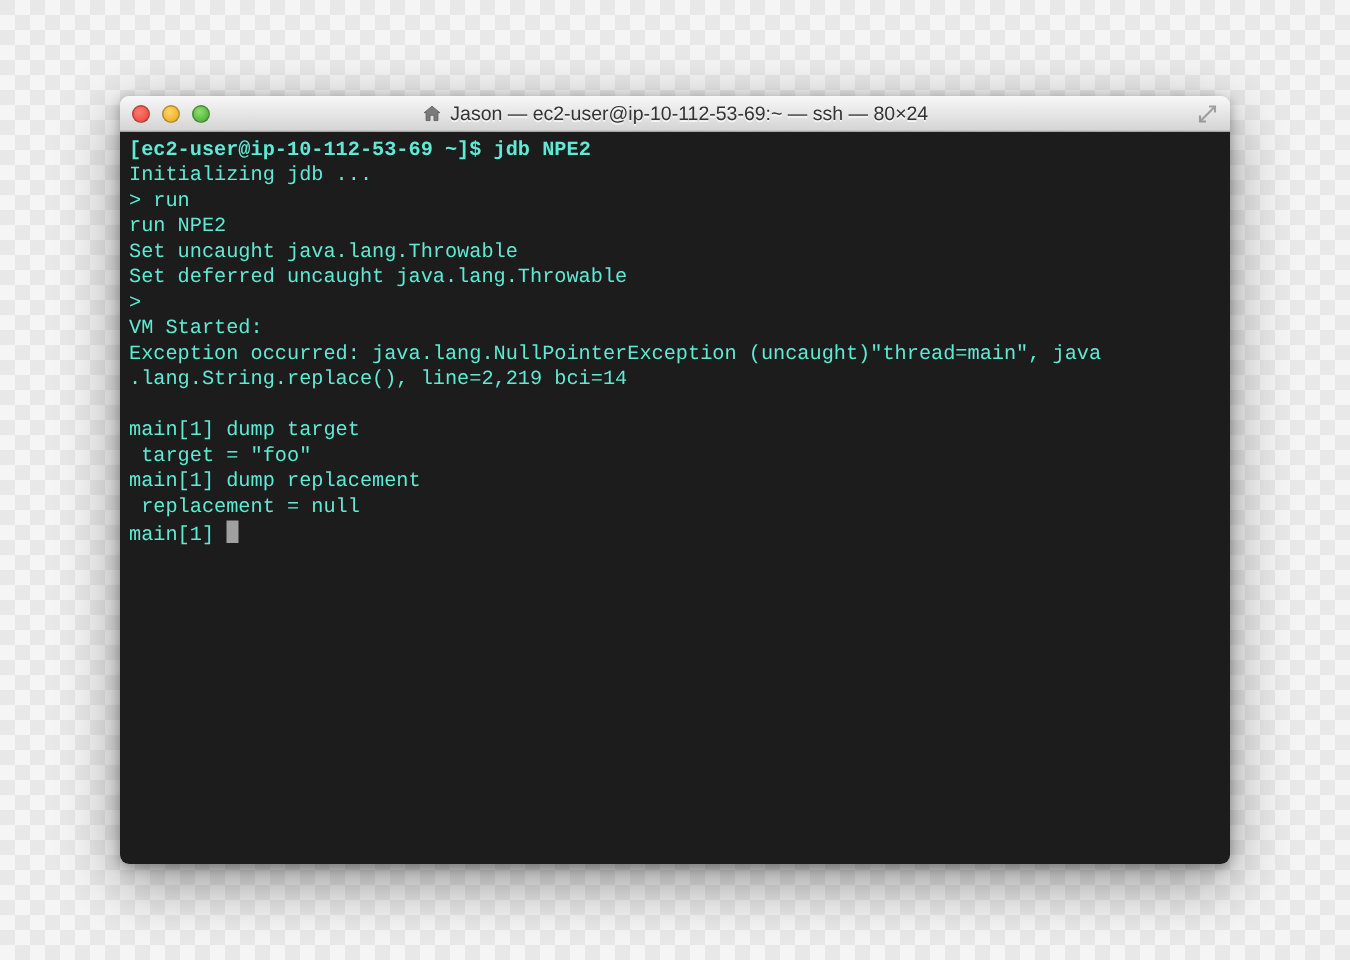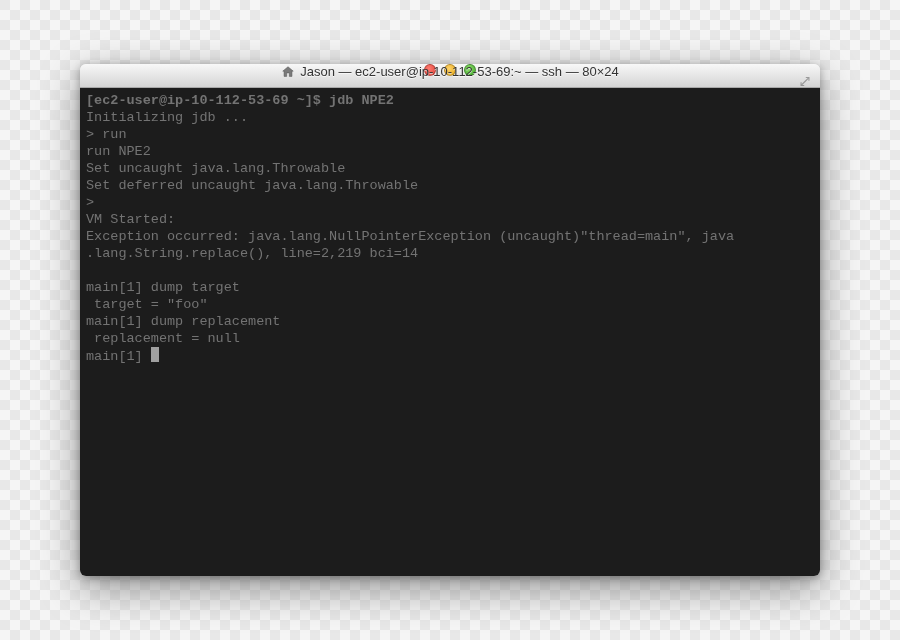--- a/index.html
+++ b/index.html
@@ -22,21 +22,20 @@
       flex-direction: column;
     }
     .titlebar {
       height: 24px;
       background: linear-gradient(to bottom, #f8f8f8 0%, #e6e6e6 50%, #d4d4d4 100%);
       border-bottom: 1px solid #a8a8a8;
       display: flex;
       align-items: center;
       padding: 0 8px;
       position: relative;
-      flex-direction: column;
     }
     .traffic-lights {
       display: flex;
       gap: 8px;
       align-items: center;
     }
     .tl-btn {
       width: 12px;
       height: 12px;
       border-radius: 50%;
@@ -61,21 +60,21 @@
     }
     .house-icon { width: 14px; height: 14px; }
     .expand-corner {
       margin-left: auto;
       width: 14px; height: 14px;
       opacity: 0.5;
     }
     .terminal-body {
       flex: 1;
       background: #1c1c1c;
-      color: #737373;
+      color: #5eead4;
       font-family: "Menlo", "Monaco", "Courier New", monospace;
       font-size: 13.5px;
       line-height: 17px;
       padding: 4px 6px;
       white-space: pre;
       overflow: hidden;
     }
     .bold { font-weight: bold; }
     .cursor {
       display: inline-block;

